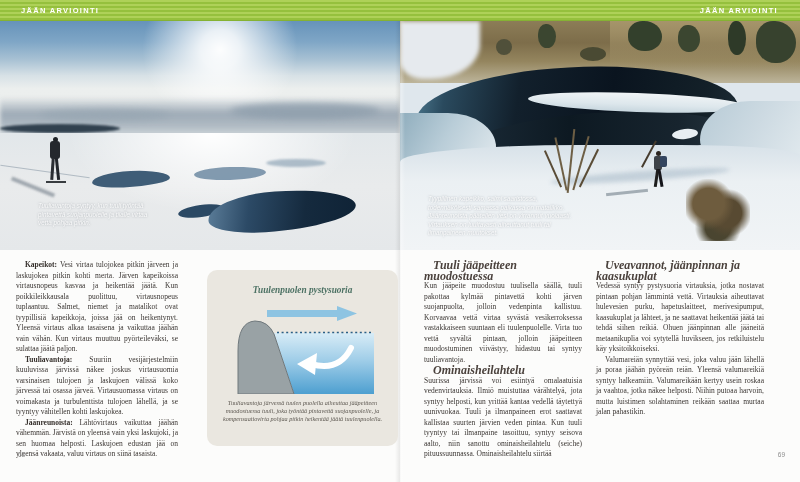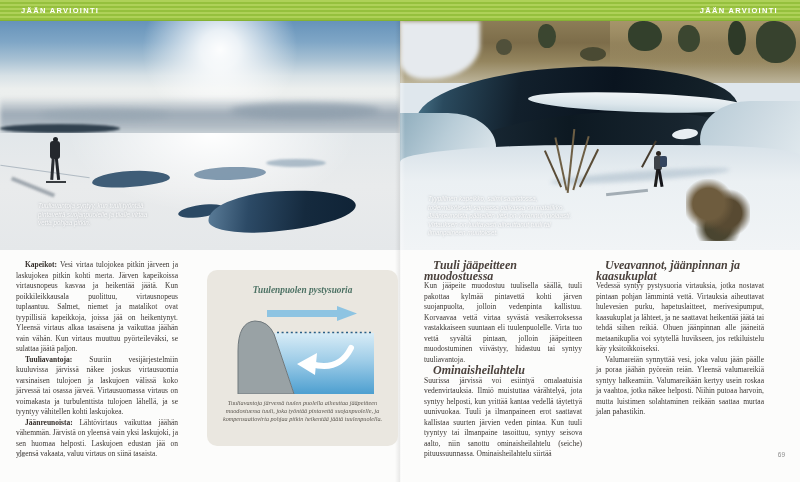--- a/index.html
+++ b/index.html
@@ -297,19 +297,19 @@
   <div class="col col3">
     <p class="subhead first">Tuuli jääpeitteen muodostuessa</p>
     <p class="noindent">Kun jääpeite muodostuu tuulisella säällä, tuuli pakottaa kylmää pintavettä kohti järven suojanpuolta, jolloin vedenpinta kallistuu. Korvaavaa vettä virtaa syvästä vesikerroksessa vastakkaiseen suuntaan eli tuulenpuolelle. Virta tuo vettä syvältä pintaan, jolloin jääpeitteen muodostuminen viivästyy, hidastuu tai syntyy tuuliavantoja.</p>
     <p class="subhead">Ominaisheilahtelu</p>
     <p class="noindent">Suurissa järvissä voi esiintyä omalaatuisia vedenvirtauksia. Ilmiö muistuttaa värähtelyä, jota syntyy helposti, kun yrittää kantaa vedellä täytettyä uunivuokaa. Tuuli ja ilmanpaineen erot saattavat kallistaa suurten järvien veden pintaa. Kun tuuli tyyntyy tai ilmanpaine tasoittuu, syntyy seisova aalto, niin sanottu ominaisheilahtelu (seiche) pituussuunnassa. Ominaisheilahtelu siirtää</p>
   </div>
 
   <div class="col col4">
     <p class="subhead">Uveavannot, jäänpinnan ja kaasukuplat</p>
     <p class="noindent">Vedessä syntyy pystysuoria virtauksia, jotka nostavat pintaan pohjan lämmintä vettä. Virtauksia aiheuttavat hulevesien purku, hapetuslaitteet, merivesipumput, kaasukuplat ja lähteet, ja ne saattavat heikentää jäätä tai tehdä siihen reikiä. Ohuen jäänpinnan alle jääneitä metaanikuplia voi sytytellä huvikseen, jos retkiluistelu käy yksitoikkoiseksi.</p>
-    <p>Valumareiän synnyttää vesi, joka valuu jään päälle ja poraa jäähän pyöreän reiän. Yleensä valumareikiä syntyy halkeamiin. Valumareikään kertyy usein roskaa ja vaahtoa, jotka näkee helposti. Niihin putoaa harvoin, mutta luistimen solahtaminen reikään saattaa murtaa jalan pahastikin.</p>
+    <p>Valumareiän synnyttää vesi, joka valuu jään lähellä ja poraa jäähän pyöreän reiän. Yleensä valumareikiä syntyy halkeamiin. Valumareikään kertyy usein roskaa ja vaahtoa, jotka näkee helposti. Niihin putoaa harvoin, mutta luistimen solahtaminen reikään saattaa murtaa jalan pahastikin.</p>
   </div>
 
   <div class="pageno left">68</div>
   <div class="pageno right">69</div>
 
 </div>
 
 </body></html>

